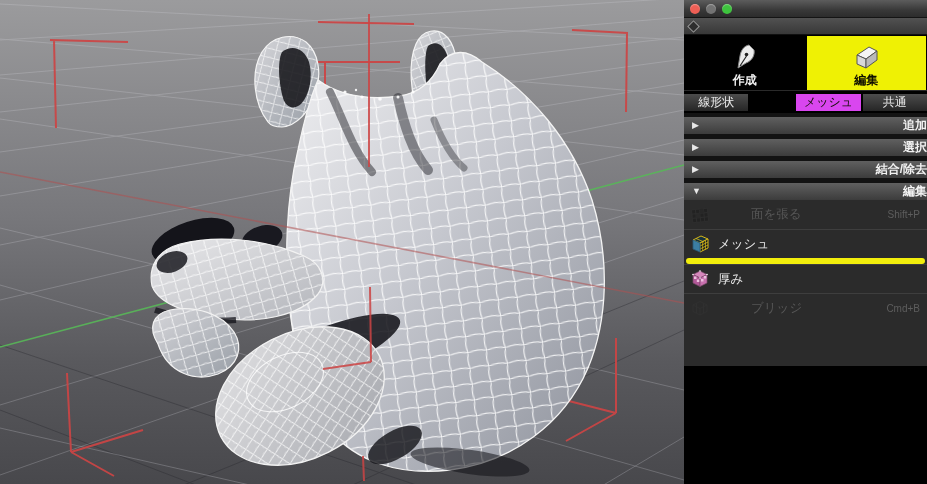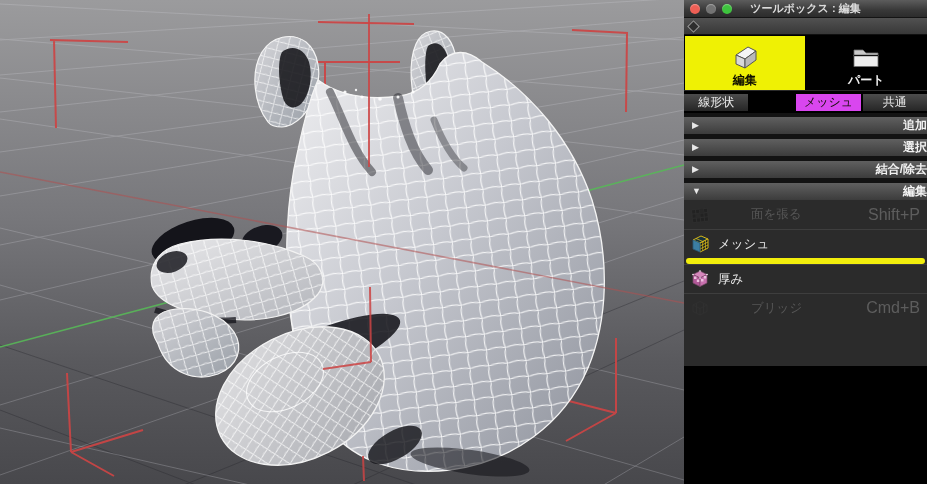--- a/index.html
+++ b/index.html
@@ -38,21 +38,21 @@
               display:flex;align-items:center;position:relative;}
   .sec-header:last-child{margin-bottom:0;}
   .sec-arrow{position:absolute;left:8px;font-size:9px;color:#e8e8e8;line-height:17px;}
   .sec-label{width:100%;text-align:right;font-size:12px;font-weight:bold;color:#f2f2f2;}
   .menu{flex:1 1 auto;background:#2b2b2b;display:flex;flex-direction:column;}
   .menu-item{height:29px;flex:0 0 auto;display:flex;align-items:center;padding:0 7px 0 5px;
              box-sizing:border-box;}
   .menu-item + .menu-item, .hl-box + .menu-item{border-top:1px solid rgba(255,255,255,.09);}
   .mi-icon{width:22px;height:20px;display:flex;align-items:center;justify-content:center;}
   .mi-label{margin-left:7px;font-size:12.5px;color:#eaeaea;}
-  .mi-short{margin-left:auto;font-size:16px;color:#5d5d5d;}
+  .mi-short{margin-left:auto;font-size:10px;color:#5d5d5d;}
   .menu-item.disabled .mi-label{color:#565656;margin-left:40px;}
   .menu-item.disabled .mi-icon{filter:grayscale(1) brightness(.55);opacity:.8;}
   .hl-box{border:3px solid #f2ee0c;border-radius:3px;margin:0 2px;flex:0 0 auto;}
   .hl-box .menu-item:first-child{height:29px;}
   .hl-box .menu-item + .menu-item{border-top:1px solid rgba(255,255,255,.09);}
 </style>
 </head>
 <body>
 
 <div class="viewport">
@@ -211,47 +211,46 @@
 </div>
 
 <div class="panel">
 
   <div class="titlebar">
     <div class="dots">
       <span class="dot" style="background:#ee5f55"></span>
       <span class="dot" style="background:#737373"></span>
       <span class="dot" style="background:#3ec43e"></span>
     </div>
-    <span class="title">ツールボックス : 編集</span>
   </div>
 
   <div class="substrip">
     <span class="diamond"></span>
   </div>
 
   <div class="toolsrow">
+    <div class="tool-btn">
+      <span class="t-icon">
+        <svg width="30" height="30" viewBox="0 0 30 30">
+          <path d="M8 26 L10 14 C11 8 14 4 19 3 L24 8 C25 13 22 19 16 21 L8 26 Z" fill="#ececec" stroke="#8a8a8a" stroke-width="1"></path>
+          <circle cx="16.5" cy="12.5" r="1.8" fill="#222"></circle>
+          <path d="M16.5 14 L10 24" stroke="#222" stroke-width="1.2"></path>
+        </svg>
+      </span>
+      <span class="t-label">作成</span>
+    </div>
     <div class="tool-btn selected">
       <span class="t-icon">
         <svg width="32" height="30" viewBox="0 0 32 30">
           <polygon points="7,13 19,5 27,9 16,17" fill="#f5f5f5" stroke="#555" stroke-width="1"></polygon>
           <polygon points="7,13 16,17 16,26 7,22" fill="#d8d8d8" stroke="#555" stroke-width="1"></polygon>
           <polygon points="16,17 27,9 27,18 16,26" fill="#b9b9b9" stroke="#555" stroke-width="1"></polygon>
         </svg>
       </span>
       <span class="t-label">編集</span>
-    </div>
-    <div class="tool-btn">
-      <span class="t-icon">
-        <svg width="32" height="30" viewBox="0 0 32 30">
-          <path d="M4 8 h9 l3 3 h12 v3 H4 Z" fill="#c9c9c9" stroke="#6f6f6f" stroke-width=".8"></path>
-          <rect x="4" y="13.5" width="24" height="11" fill="#eeeeee" stroke="#6f6f6f" stroke-width=".8"></rect>
-          <line x1="4" y1="13.5" x2="28" y2="13.5" stroke="#111" stroke-width="1.4"></line>
-        </svg>
-      </span>
-      <span class="t-label">パート</span>
     </div>
   </div>
 
   <div class="tabsrow">
     <div class="tab">
       <span>線形状</span>
     </div>
     <div class="tab selected">
       <span>メッシュ</span>
     </div>

